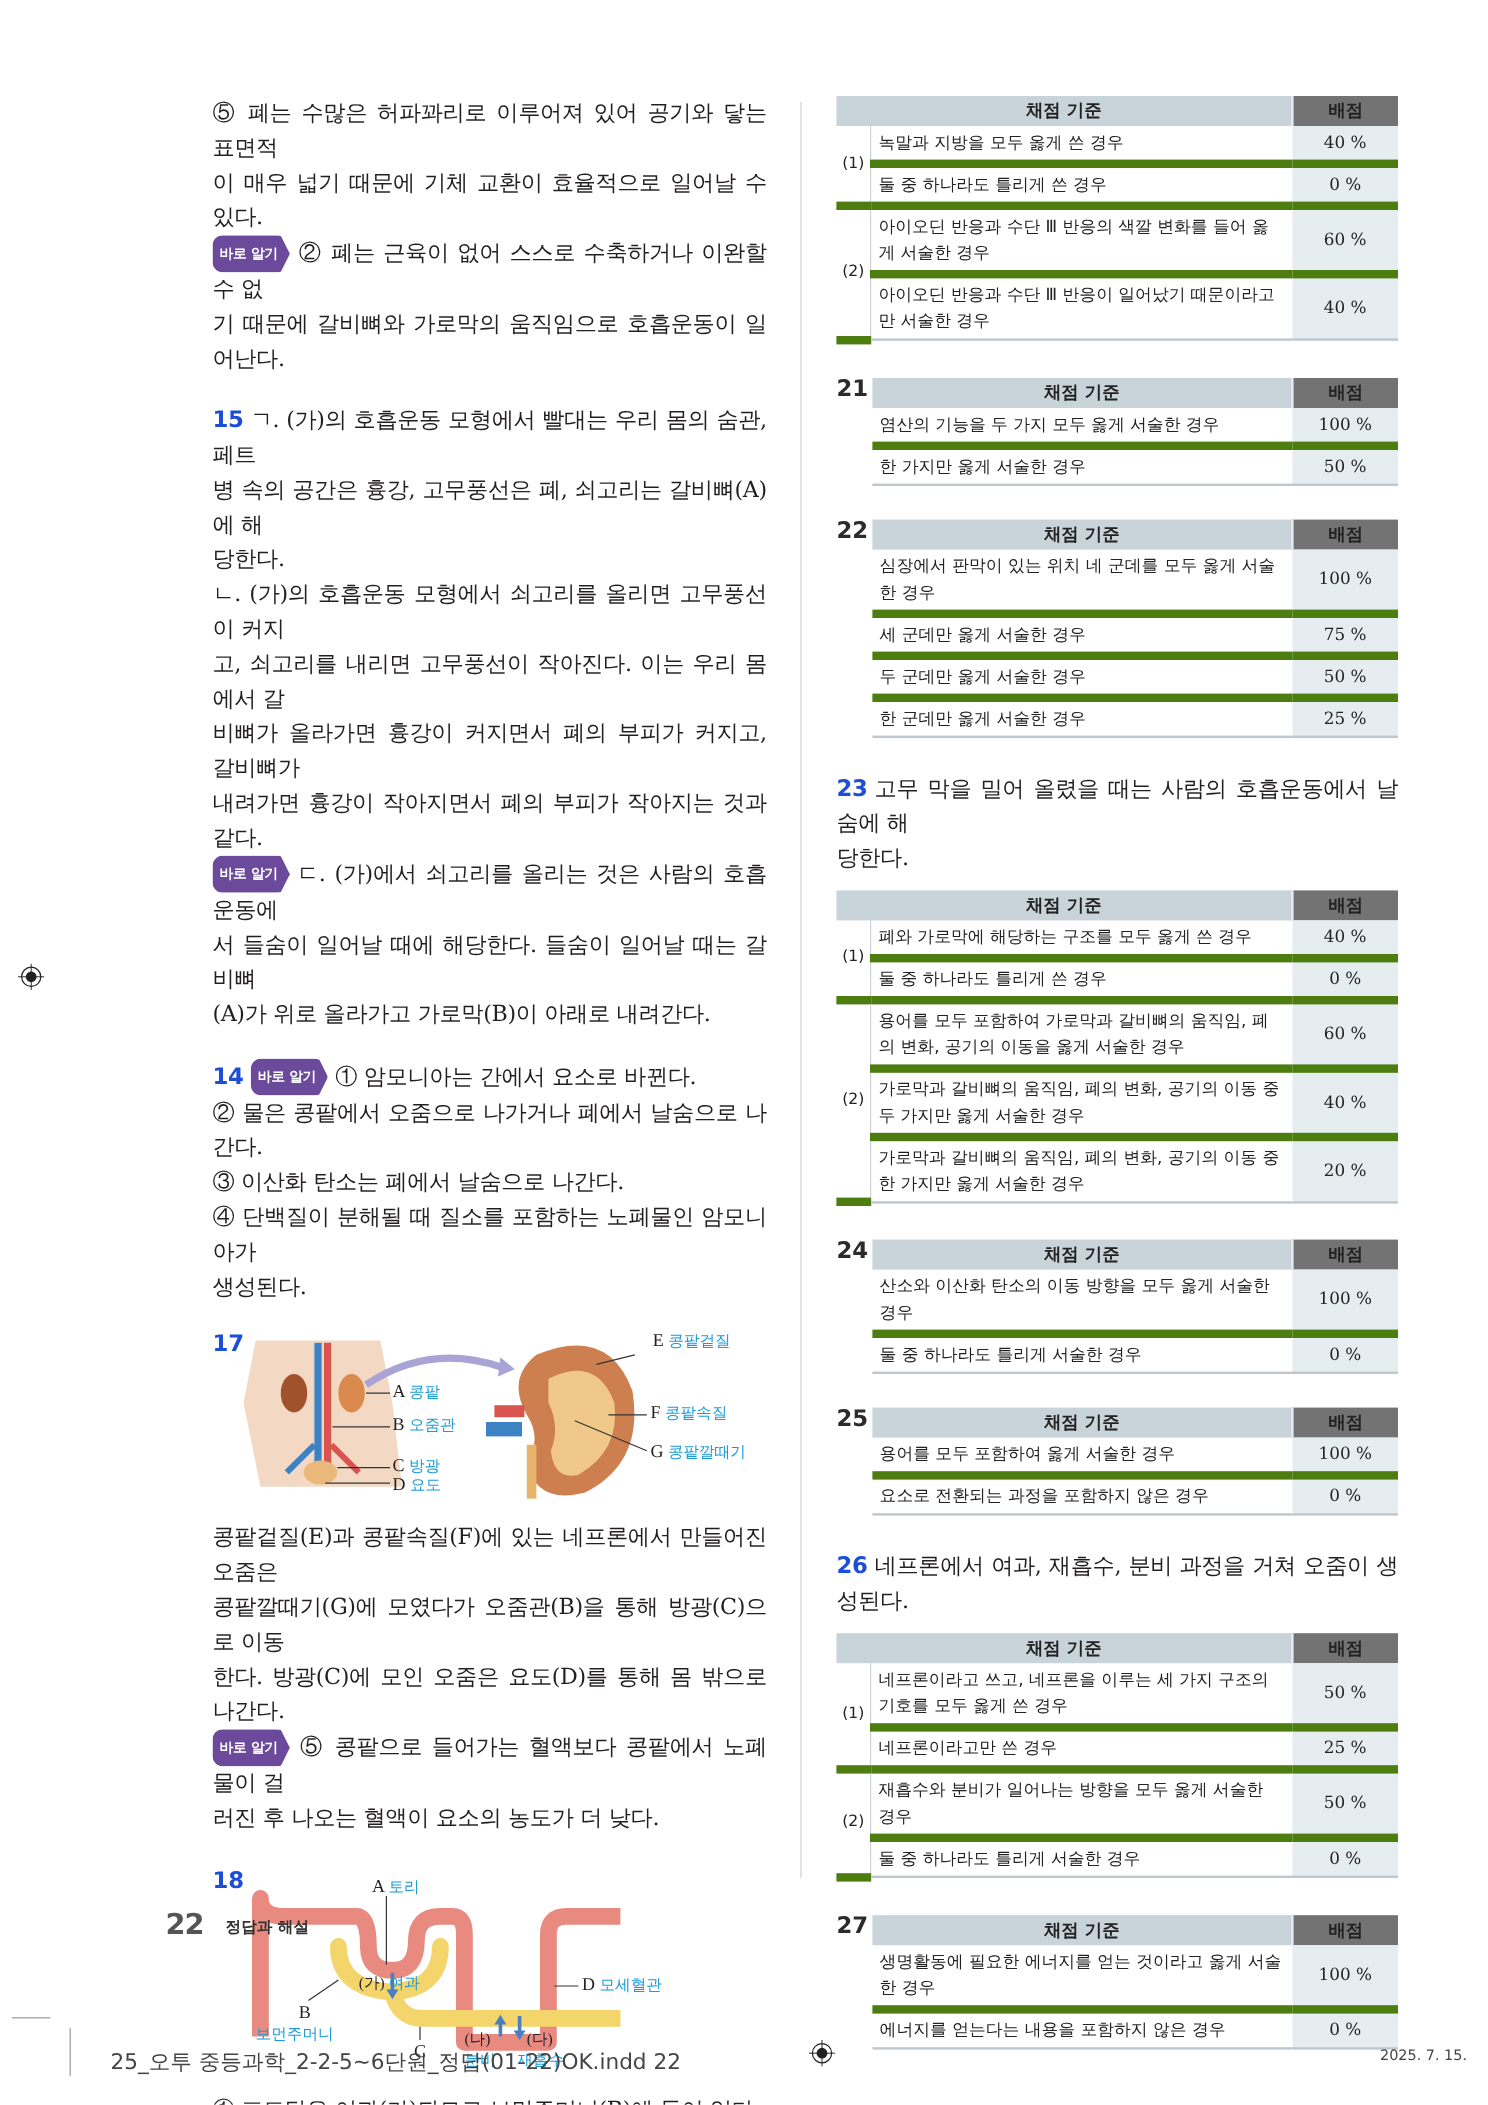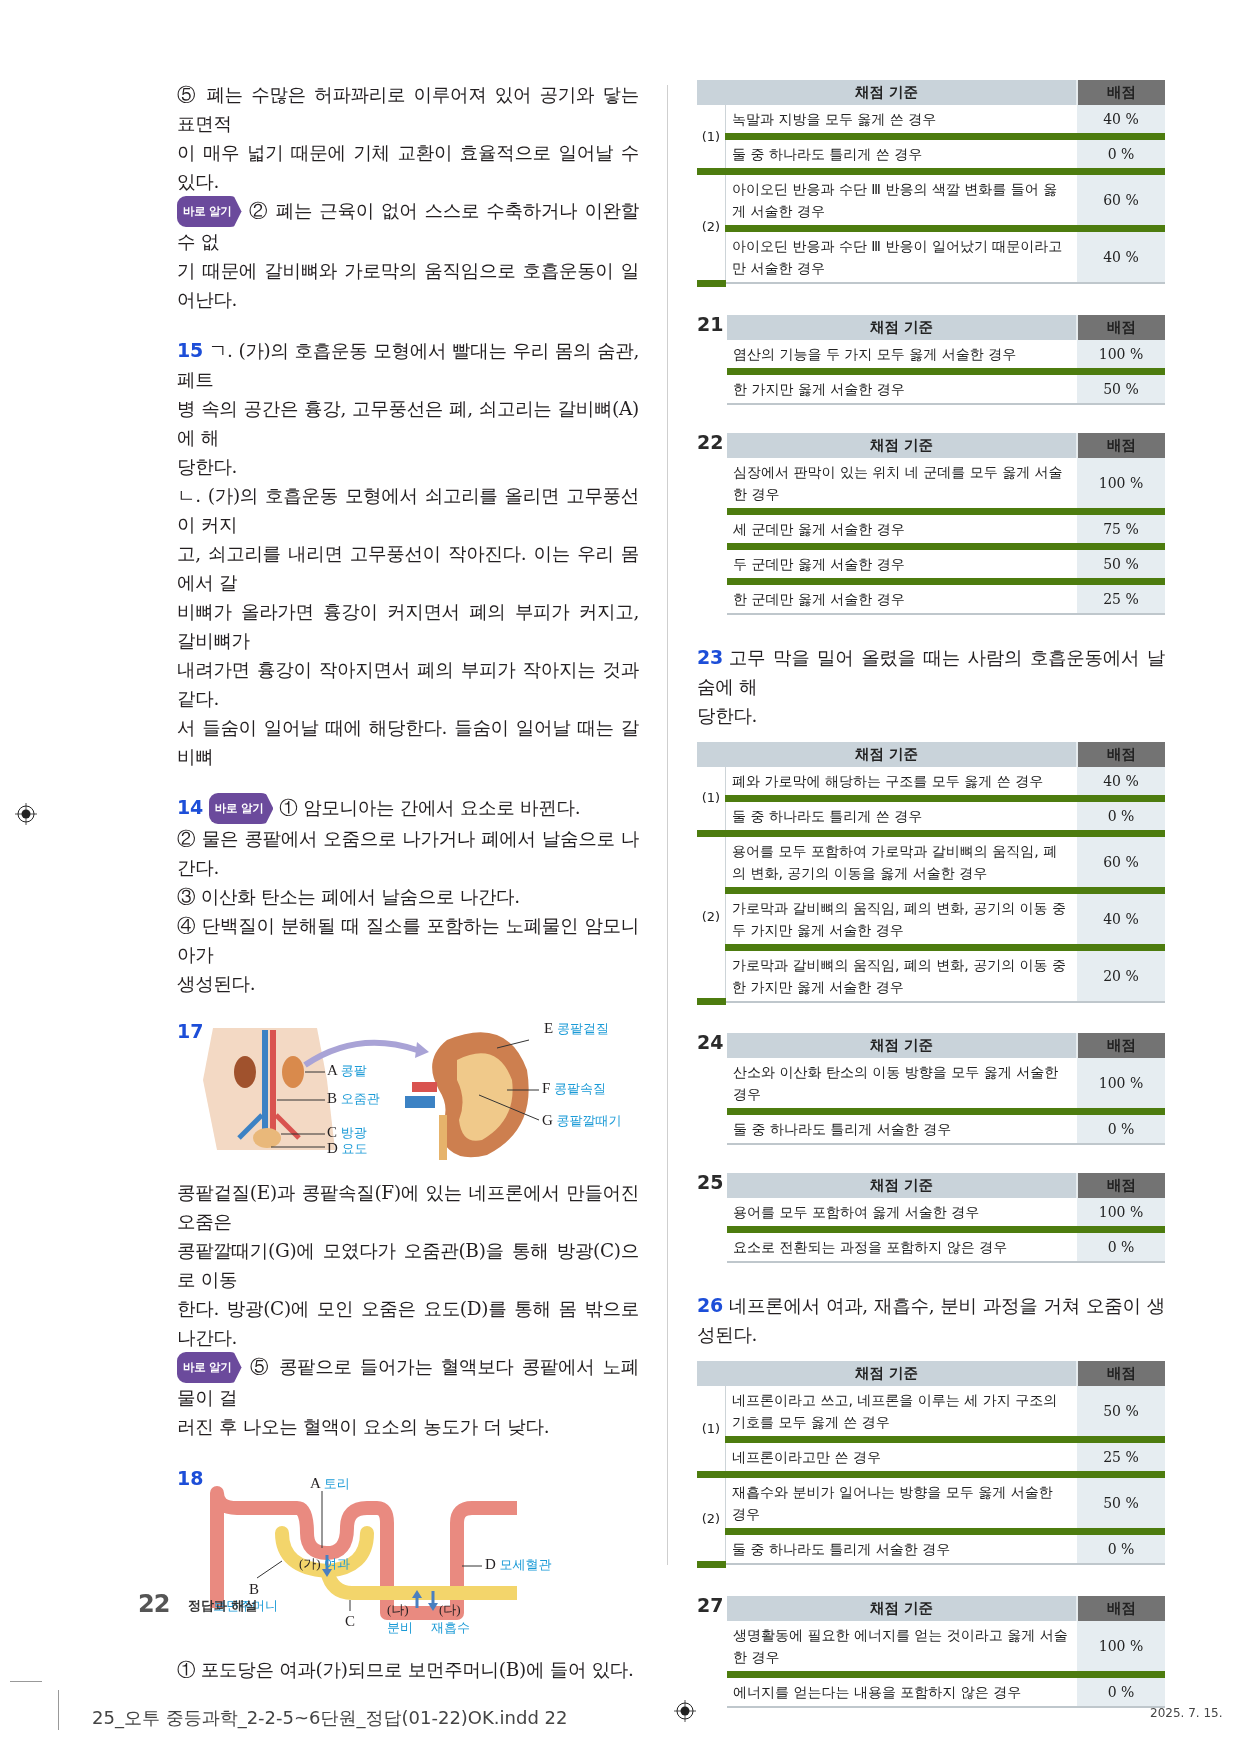--- a/index.html
+++ b/index.html
@@ -50,21 +50,23 @@
   </div>
 
   <div class="block">
     <p class="line"><span class="qnum">15</span><span>ㄱ. (가)의 호흡운동 모형에서 빨대는 우리 몸의 숨관, 페트</span></p>
     <p class="line">병 속의 공간은 흉강, 고무풍선은 폐, 쇠고리는 갈비뼈(A)에 해</p>
     <p class="line">당한다.</p>
     <p class="line">ㄴ. (가)의 호흡운동 모형에서 쇠고리를 올리면 고무풍선이 커지</p>
     <p class="line">고, 쇠고리를 내리면 고무풍선이 작아진다. 이는 우리 몸에서 갈</p>
     <p class="line">비뼈가 올라가면 흉강이 커지면서 폐의 부피가 커지고, 갈비뼈가</p>
     <p class="line">내려가면 흉강이 작아지면서 폐의 부피가 작아지는 것과 같다.</p>
+    <p class="line"><span class="badge">바로 알기</span><span>ㄷ. (가)에서 쇠고리를 올리는 것은 사람의 호흡운동에</span></p>
     <p class="line">서 들숨이 일어날 때에 해당한다. 들숨이 일어날 때는 갈비뼈</p>
+    <p class="line">(A)가 위로 올라가고 가로막(B)이 아래로 내려간다.</p>
   </div>
 
   <div class="block">
     <p class="line"><span class="qnum">14</span><span class="badge">바로 알기</span><span>① 암모니아는 간에서 요소로 바뀐다.</span></p>
     <p class="line">② 물은 콩팥에서 오줌으로 나가거나 폐에서 날숨으로 나간다.</p>
     <p class="line">③ 이산화 탄소는 폐에서 날숨으로 나간다.</p>
     <p class="line">④ 단백질이 분해될 때 질소를 포함하는 노폐물인 암모니아가</p>
     <p class="line">생성된다.</p>
   </div>
 

